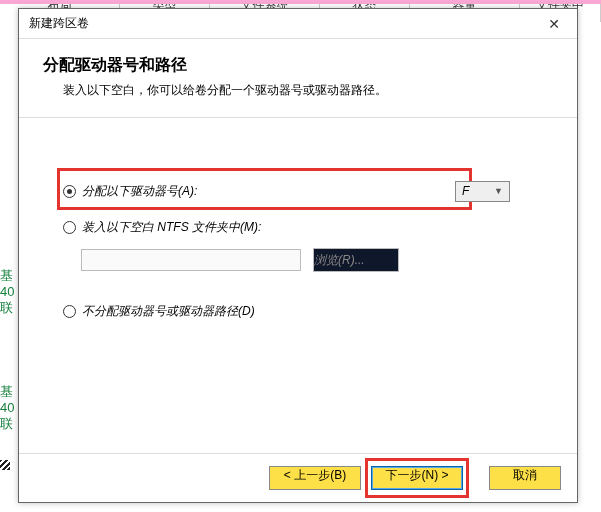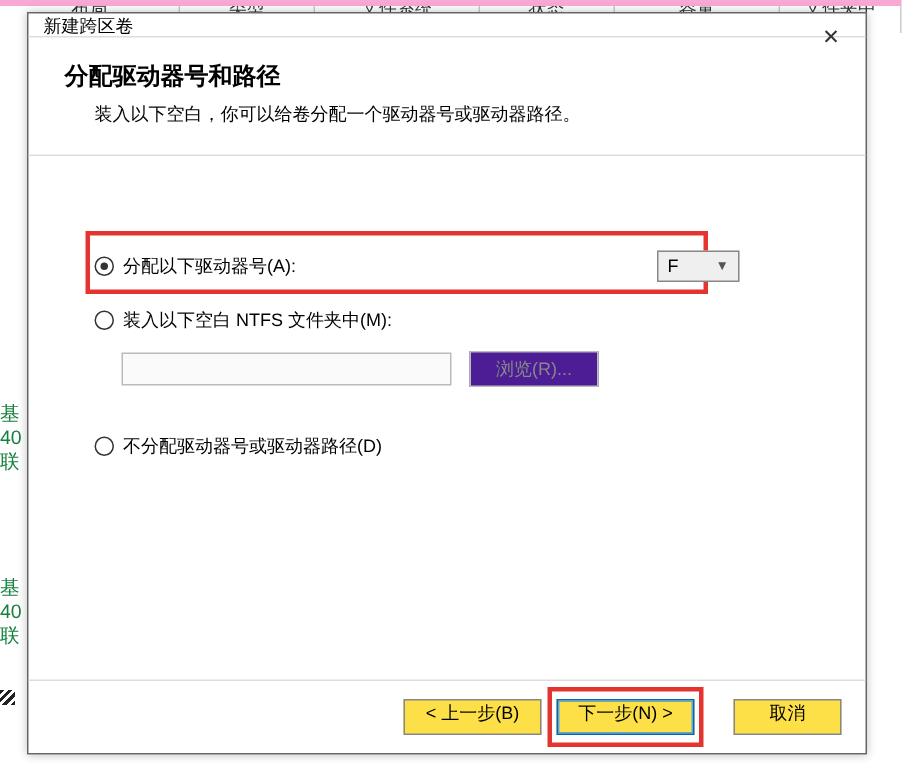--- a/index.html
+++ b/index.html
@@ -49,23 +49,23 @@
     left: 18px; top: 8px;
     width: 560px;
     height: 495px;
     background: #fff;
     border: 1px solid #666;
     box-shadow: 0 0 6px rgba(0,0,0,.25);
     display: flex;
     flex-direction: column;
   }
   .titlebar {
-    height: 16px;
-    display: flex;
-    align-items: flex-start;
+    height: 30px;
+    display: flex;
+    align-items: center;
     padding-left: 10px;
     border-bottom: 1px solid #ddd;
     font-size: 12px;
   }
   .titlebar .title { flex: 1; }
   .close-btn {
     width: 46px; height: 30px;
     display: flex; align-items: center; justify-content: center;
     font-size: 14px;
     color: #333;
@@ -74,22 +74,23 @@
 
   .heading-block {
     padding: 16px 24px 18px 24px;
     border-bottom: 1px solid #ddd;
   }
   .heading-block .h1 { font-size: 16px; font-weight: bold; }
   .heading-block .h2 { font-size: 12px; margin-top: 6px; padding-left: 20px; }
 
   .content {
     flex: 1;
-    padding: 58px 64px 0 44px;
-    position: relative;
+    padding: 58px 47px 0 44px;
+    position: relative;
+    font-style: italic;
   }
 
   .red-box-1 {
     position: absolute;
     left: 38px; top: 50px;
     width: 415px; height: 42px;
     border: 3px solid #e3342f;
     pointer-events: none;
   }
 
@@ -145,24 +146,24 @@
     gap: 12px;
   }
   .mount-input {
     width: 220px; height: 22px;
     border: 1px solid #bbb;
     background: #fafafa;
   }
   .browse-btn {
     width: 86px; height: 24px;
     border: 1px solid #bbb;
-    background: #4c1d95;
+    background: #0f172a;
     color: #888;
     display: inline-flex;
-    align-items: center; justify-content: center;
+    align-items: center; 
     font-size: 12px;
   }
 
   .footer {
     border-top: 1px solid #ddd;
     padding: 12px 16px;
     display: flex;
     justify-content: flex-end;
     gap: 10px;
     position: relative;

